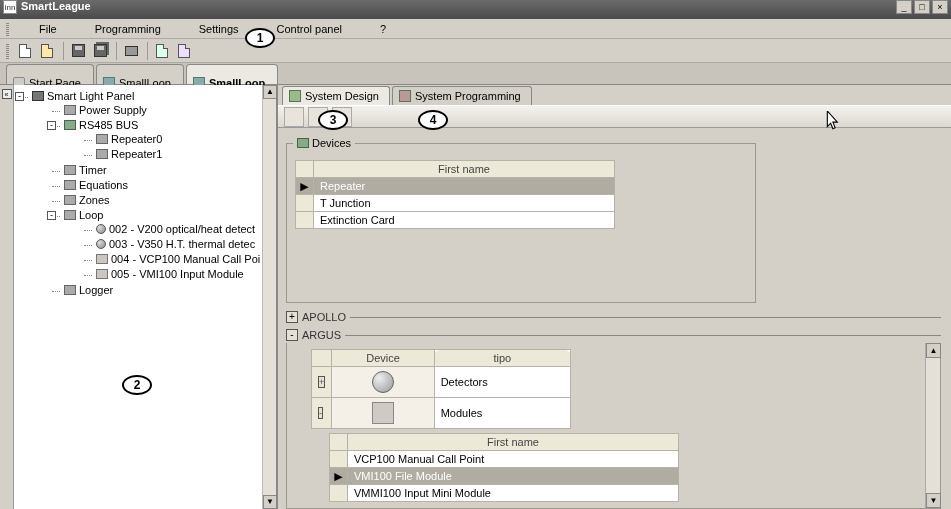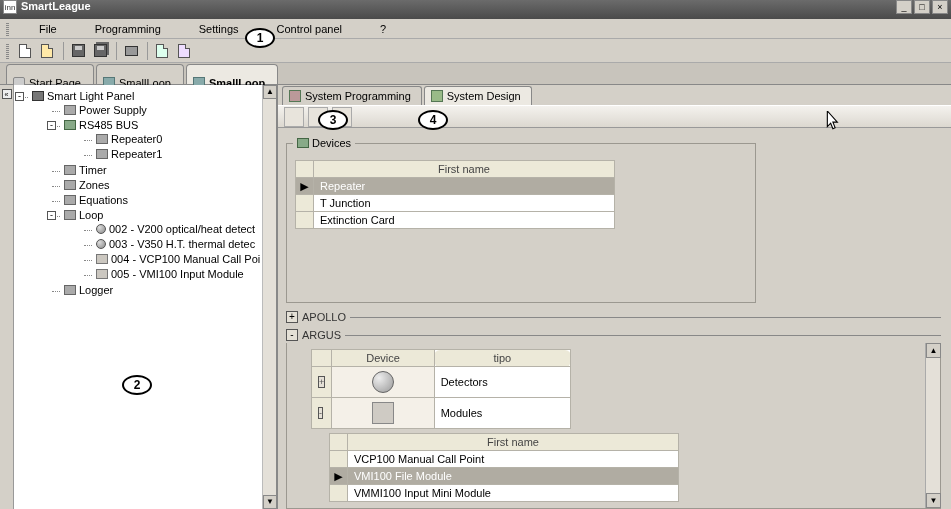--- a/index.html
+++ b/index.html
@@ -338,25 +338,25 @@
                   <span>Repeater1</span>
                     </span></li>
               </ul>
             </li>
             <li><span class="node">
                   <span class="nicon ic-item"></span>
               <span>Timer</span>
                 </span></li>
             <li><span class="node">
                   <span class="nicon ic-item"></span>
-              <span>Zones</span>
+              <span>Equations</span>
                 </span></li>
             <li><span class="node">
                   <span class="nicon ic-item"></span>
-              <span>Equations</span>
+              <span>Zones</span>
                 </span></li>
             <li>
               <span class="plusminus">-</span>
               <span class="node">
                   <span class="nicon ic-item"></span>
                 <span>Loop</span>
                 </span>
               <ul>
                 <li><span class="node">
                       <span class="nicon ic-ball"></span>
@@ -386,27 +386,27 @@
     </div>
     <div class="scrolltrack">
       <div class="scrollbtn up">▲</div>
       <div class="scrollbtn down">▼</div>
     </div>
     <div class="callout" style="left:122px;top:290px;">2</div>
   </div>
 
   <div class="rightpane">
     <div class="subtabs">
+      <div class="subtab">
+        <span class="sicon"></span>
+        <span>System Design</span>
+      </div>
       <div class="subtab inactive">
         <span class="sicon" style="background:#b99;"></span>
         <span>System Programming</span>
-      </div>
-      <div class="subtab">
-        <span class="sicon"></span>
-        <span>System Design</span>
       </div>
     </div>
     <div class="righttoolbar" style="position:relative;">
       <div class="rbtn"></div>
       <div class="rbtn"></div>
       <div class="rbtn"></div>
       <div class="callout" style="left:40px;top:4px;">3</div>
       <div class="callout" style="left:140px;top:4px;">4</div>
     </div>
 

